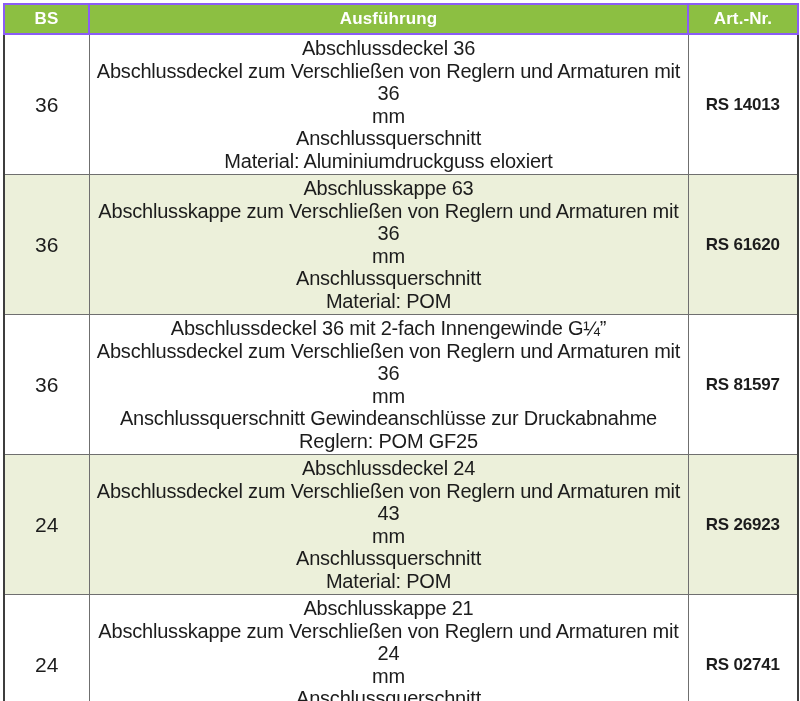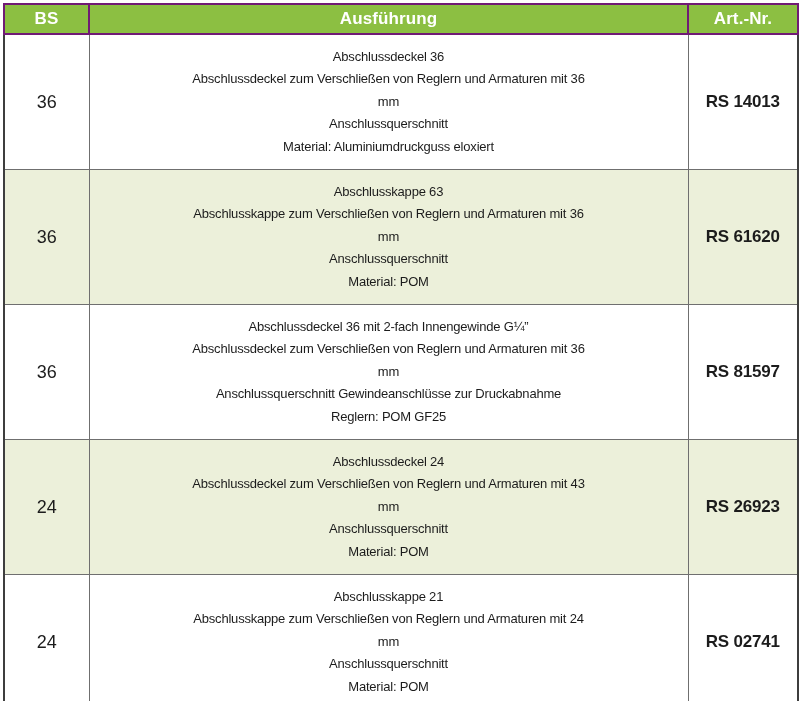--- a/index.html
+++ b/index.html
@@ -25,38 +25,38 @@
   col.c-art { width: 110px; }
 
   thead th {
     background: var(--header-bg, #8cbf42);
     color: var(--header-text, #ffffff);
     font-size: 17px;
     font-weight: bold;
     height: 26px;
     text-align: center;
     vertical-align: middle;
-    border: 2px solid #701a75;
+    border: 2px solid #8b5cf6;
     letter-spacing: 0.1px;
   }
   tbody td {
     border: 1px solid #6f6f6f;
     height: 130px;
     vertical-align: middle;
     text-align: center;
     color: var(--text, #1c1c1c);
-    font-size: 13px;
+    font-size: 20px;
     background: var(--row-bg, #ffffff);
     padding: 2px 4px;
   }
   tbody tr.shaded td {
     background: var(--shade-bg, #ecf0da);
   }
   td.bs {
-    font-size: 18px;
+    font-size: 21px;
   }
   td.desc .line {
     line-height: 22.5px;
     letter-spacing: -0.2px;
   }
   td.art {
     font-weight: bold;
     font-size: 17px;
     letter-spacing: -0.2px;
   }

